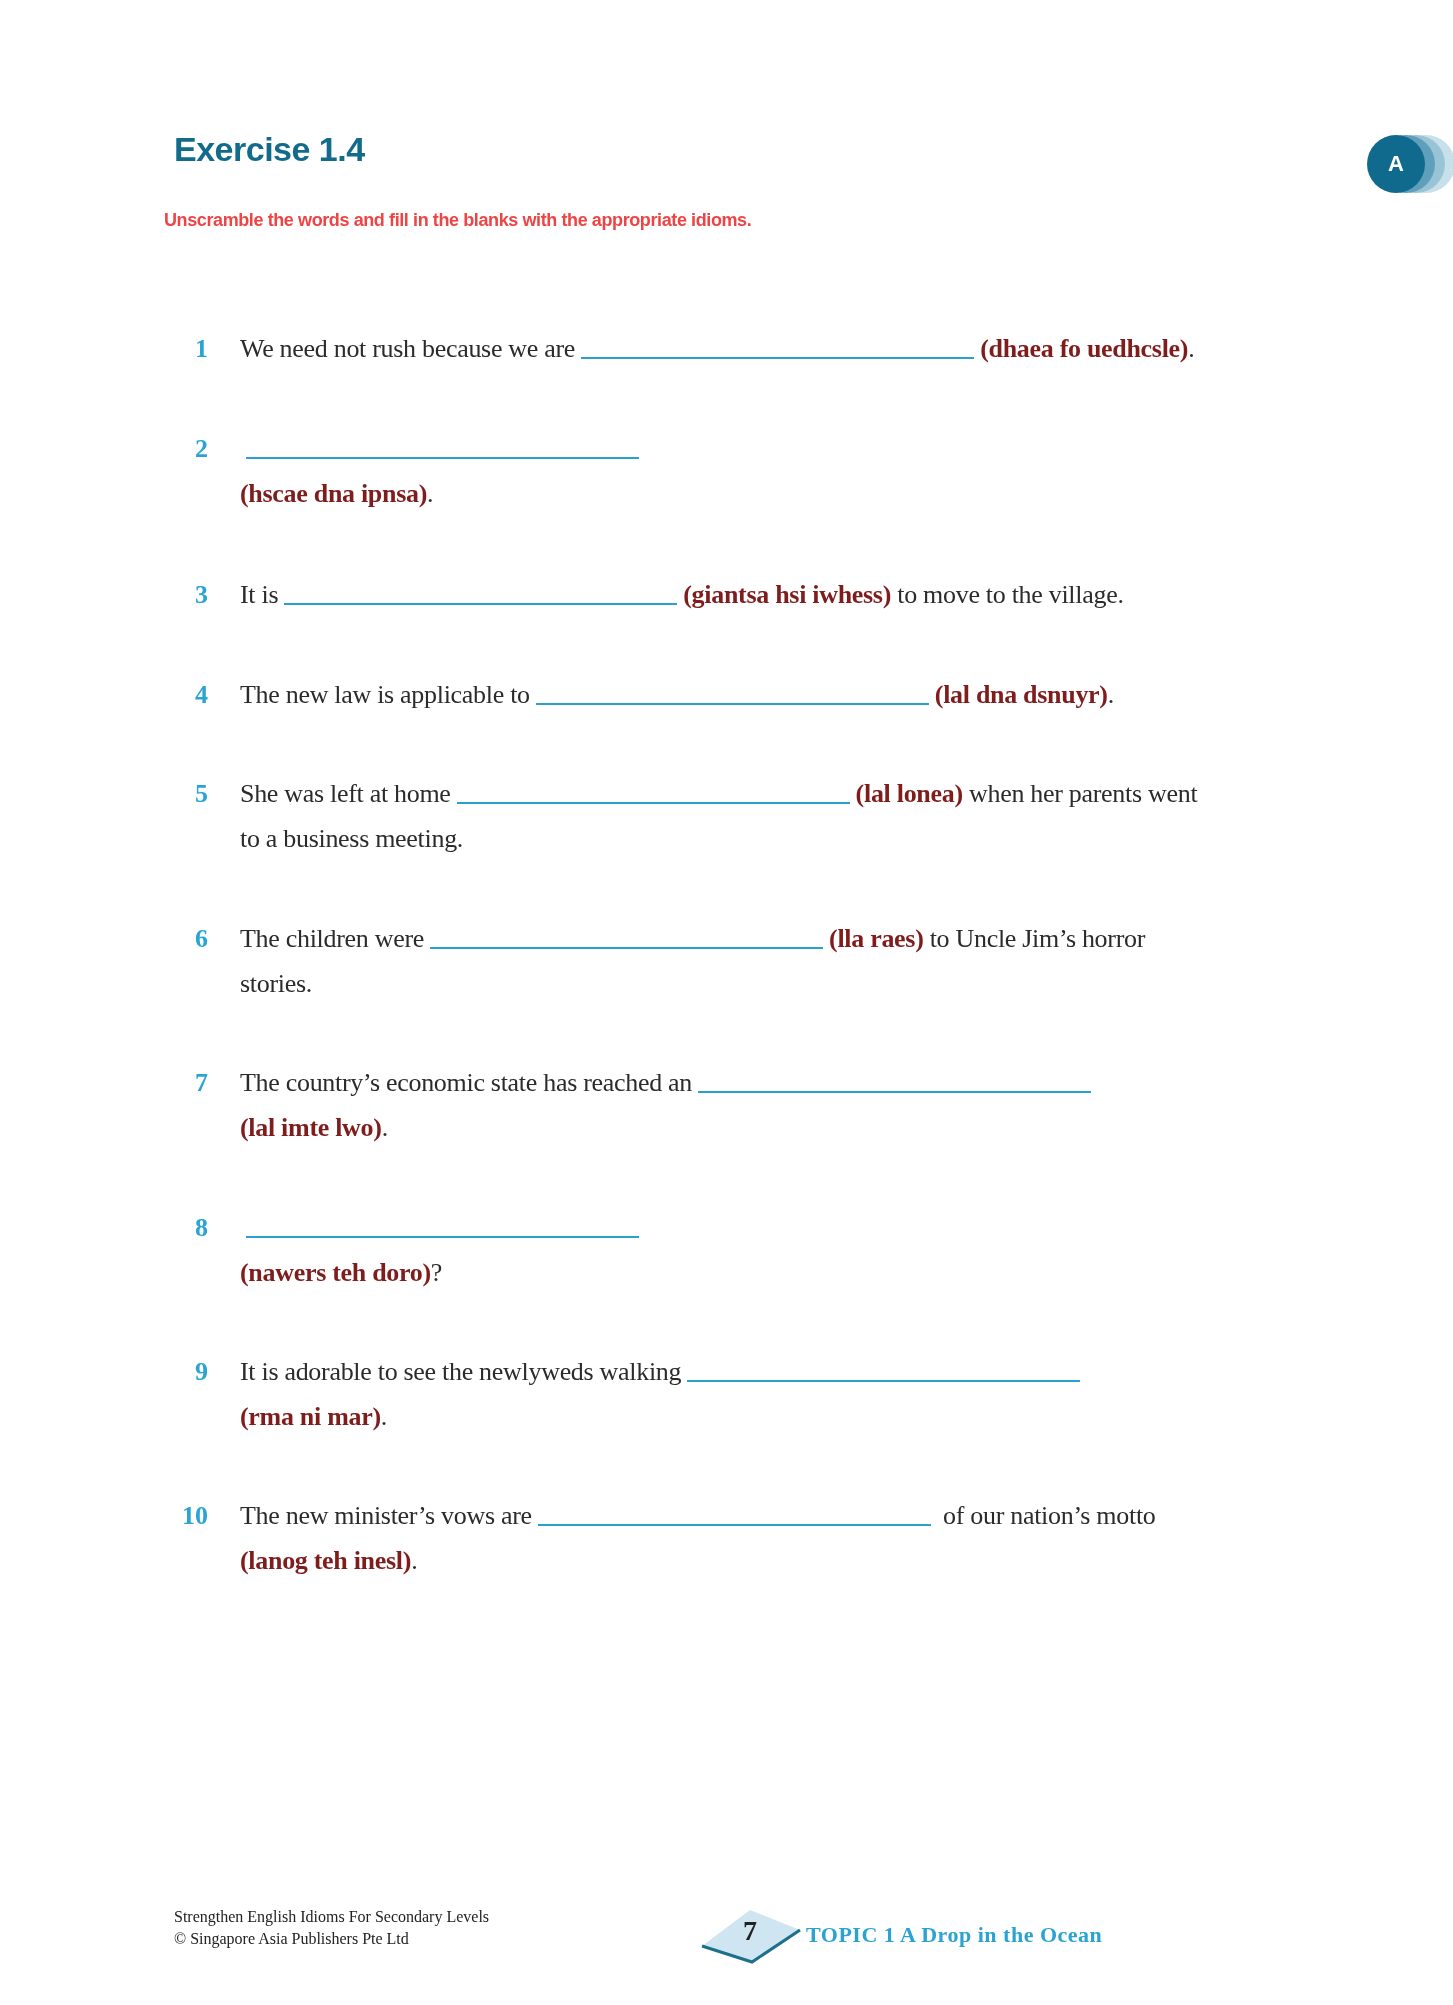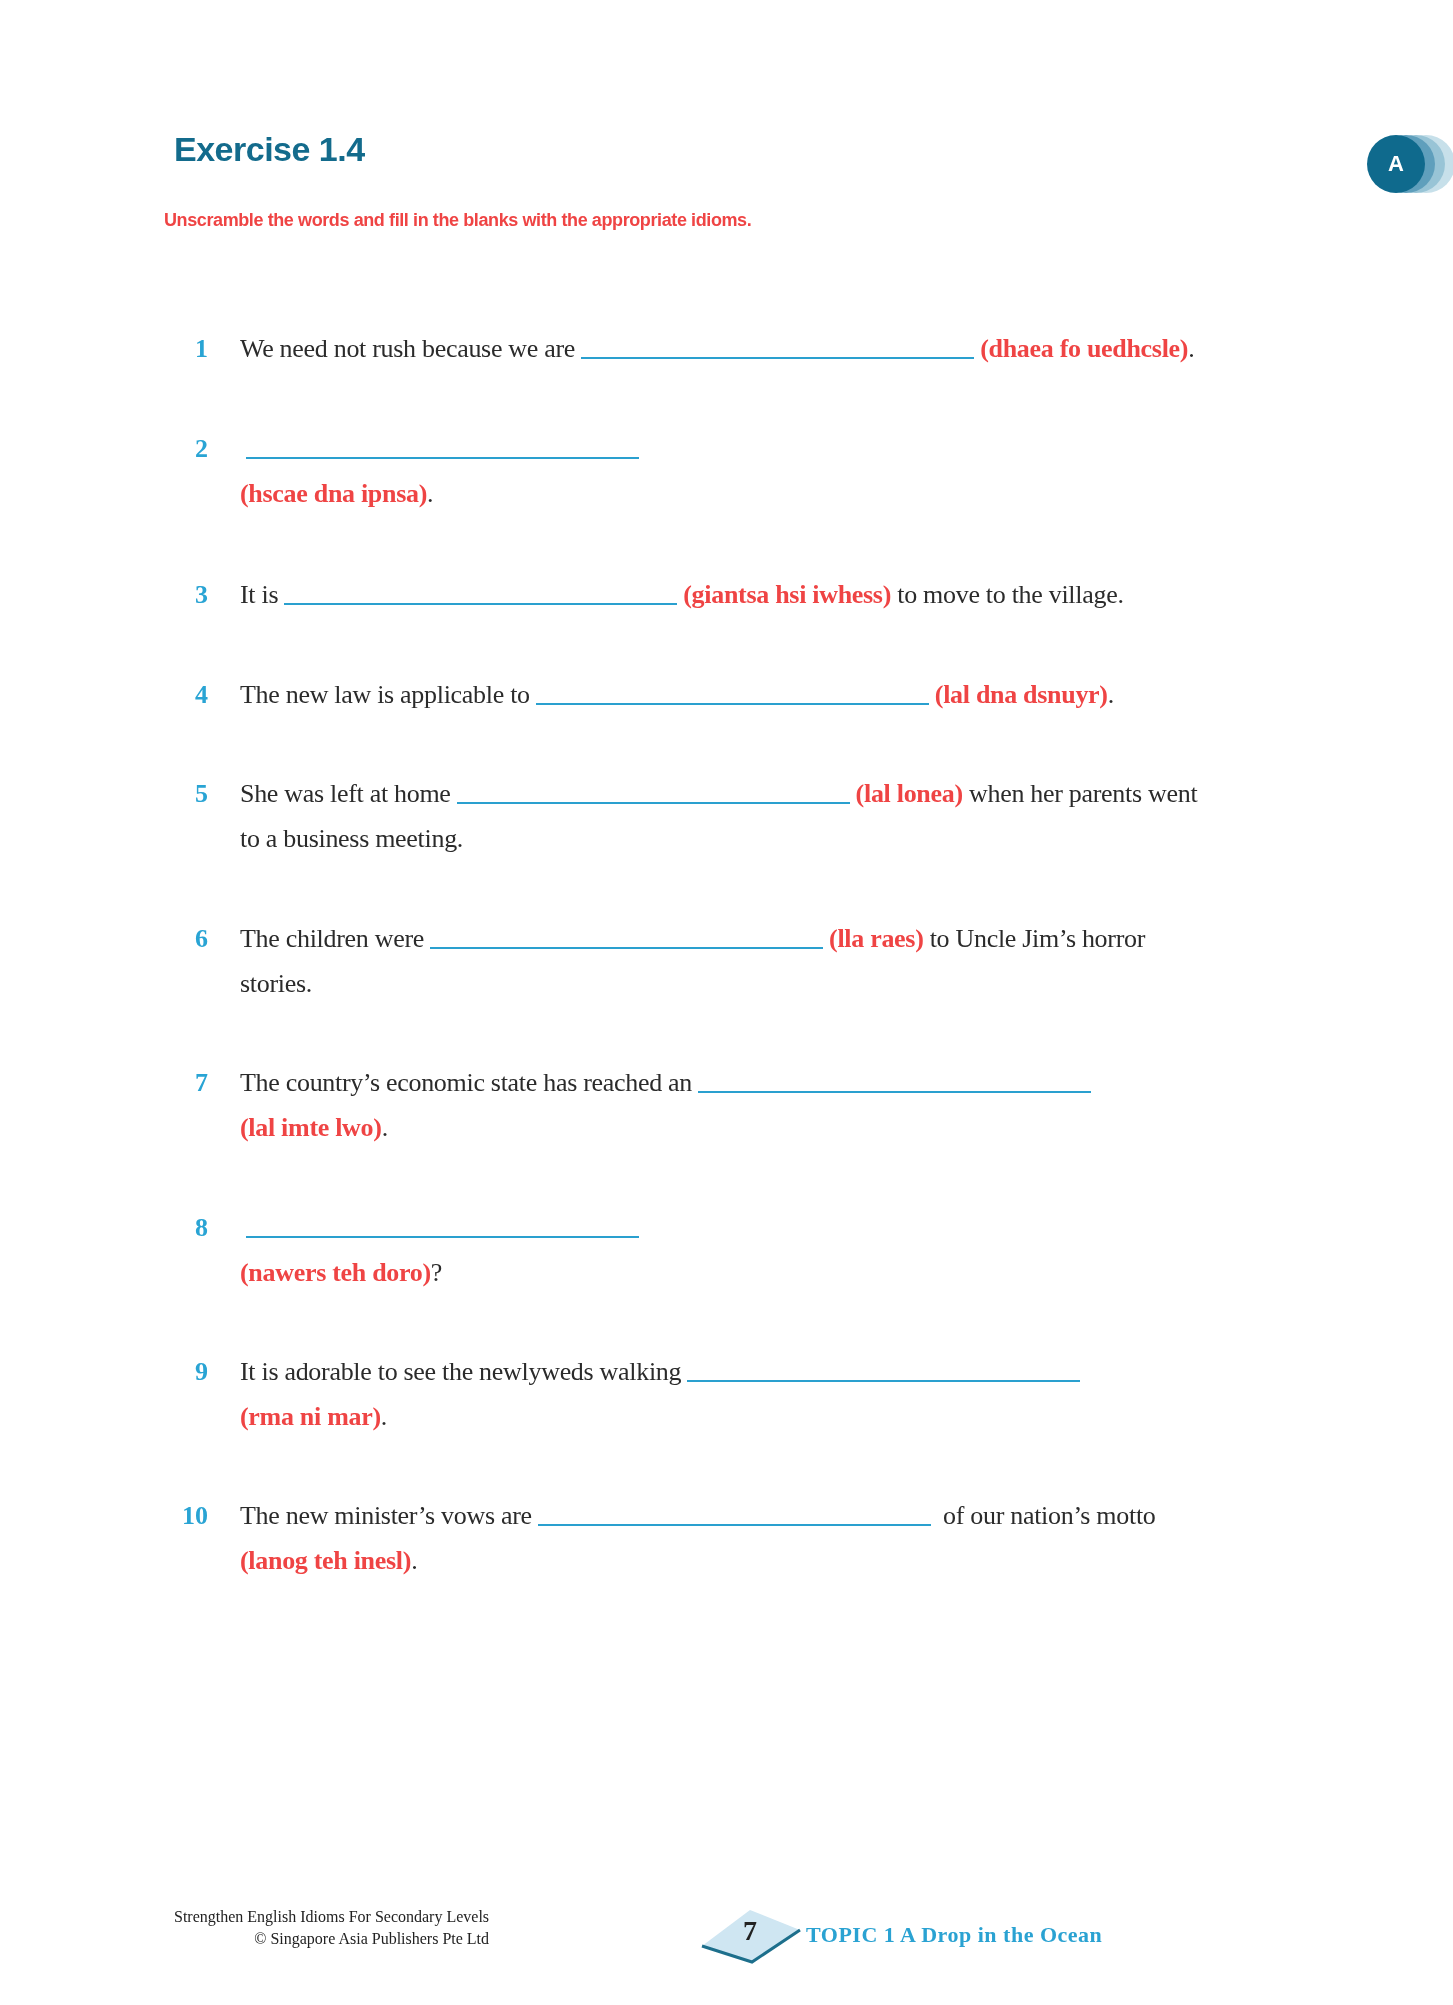--- a/index.html
+++ b/index.html
@@ -88,32 +88,31 @@
   }
   .blank {
     display: inline-block;
     width: 393px;
     height: 2px;
     background: #2aa0cf;
     vertical-align: -2px;
     margin: 0 6px 0 6px;
   }
   .clue {
-    color: #ef4444;
+    color: #7f1d1d;
     font-weight: bold;
   }
   .footer-left {
     position: absolute;
     left: 174px;
     top: 1906px;
     font-family: "Liberation Serif", serif;
     font-size: 16px;
     line-height: 22px;
     color: #222;
-    text-align: right;
   }
   .page-diamond {
     position: absolute;
     left: 700px;
     top: 1908px;
     width: 104px;
     height: 58px;
   }
   .page-num {
     position: absolute;

